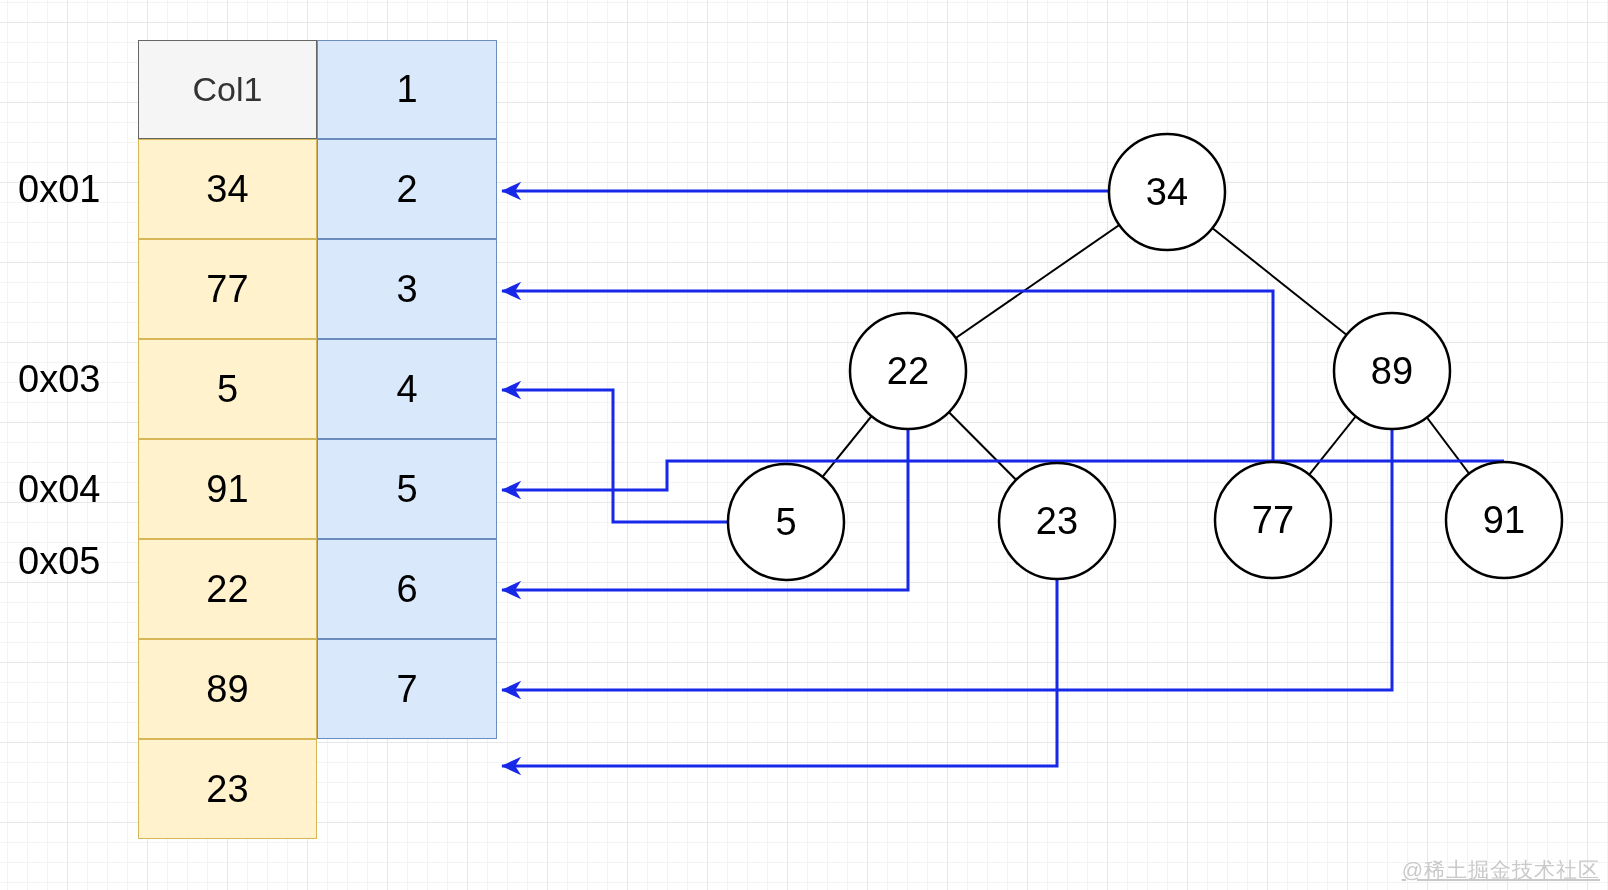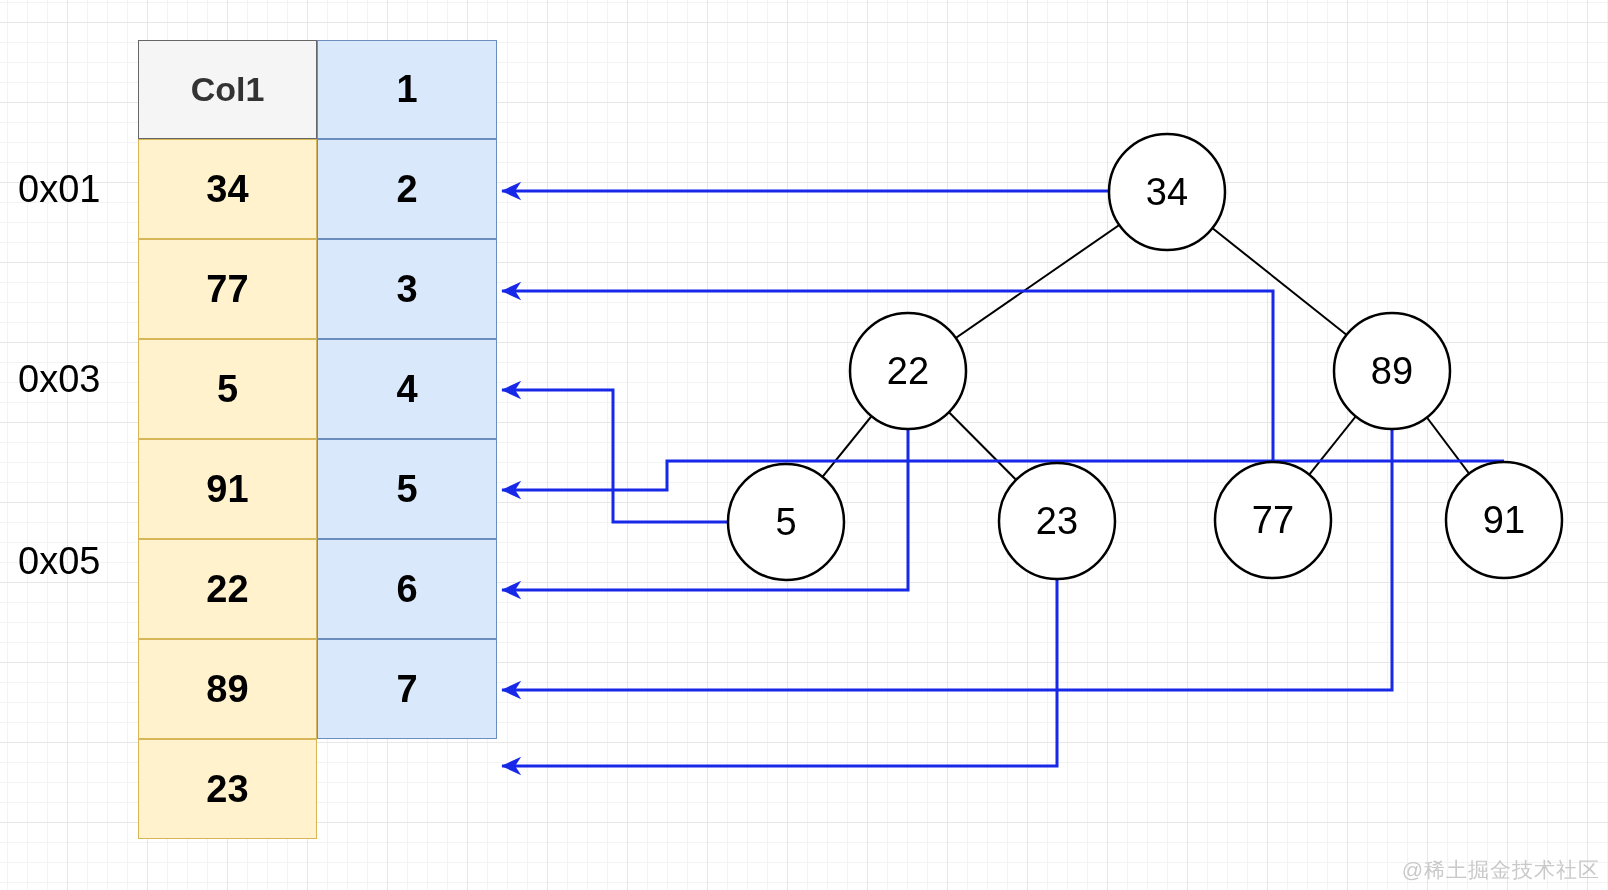--- a/index.html
+++ b/index.html
@@ -29,49 +29,50 @@
 
   
   .memtable{
     position:absolute;left:138px;top:40px;
     display:grid;
     grid-template-columns:179px 180px;
     grid-template-rows:99px repeat(7,100px);
   }
   .cell{
     display:flex;align-items:center;justify-content:center;
-    box-sizing:border-box;font-size:38px;color:#000;font-weight:bold;
+    box-sizing:border-box;font-size:38px;color:#000;
   }
   .cell.th{
     background:#f5f5f5;border:1.5px solid #666666;
     font-size:34px;color:#333;
   }
   .cell.c1{background:#dae8fc;border:1px solid #6c8ebf;}
   .cell.c2{background:#fff2cc;border:1px solid #d6b656;}
 
   
   svg.tree{position:absolute;left:0;top:0;}
   .tree-edge{stroke:#000000;stroke-width:2;fill:none;}
   .blue-arrow{stroke:#1728e8;stroke-width:3;fill:none;}
   .node-circle{fill:#ffffff;stroke:#000000;stroke-width:2.5;}
   .node-label{font-family:"Liberation Sans",sans-serif;font-size:38px;fill:#000;text-anchor:middle;}
 
   
   .watermark{
     position:absolute;right:8px;bottom:6px;
-    font-size:21px;color:#c9c9c9;letter-spacing:1px;
+    font-size:21px;color:#c9c9c9;letter-spacing:1px;text-decoration:underline;
   }
 </style>
 </head>
 <body>
 
 <div class="canvas">
 
   <div class="addr" style="top:139px">0x01</div>
   <div class="addr" style="top:329px">0x03</div>
+  <div class="addr" style="top:439px">0x04</div>
   <div class="addr" style="top:511px">0x05</div>
 
   <div class="memtable">
     <div class="cell th">Col1</div>
 
     <div class="cell c1">1</div>
     <div class="cell c2">34</div>
     <div class="cell c1">2</div>
     <div class="cell c2">77</div>
     <div class="cell c1">3</div>

